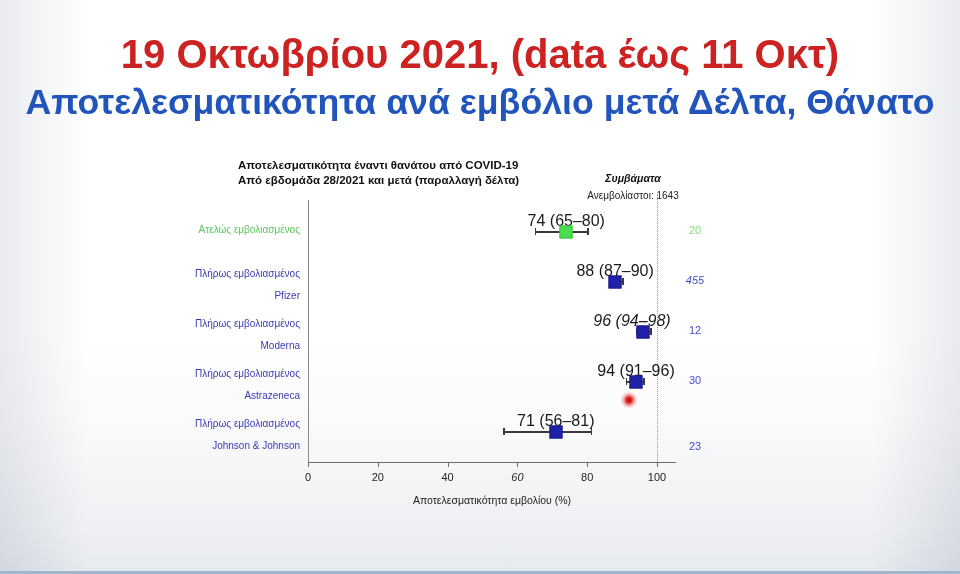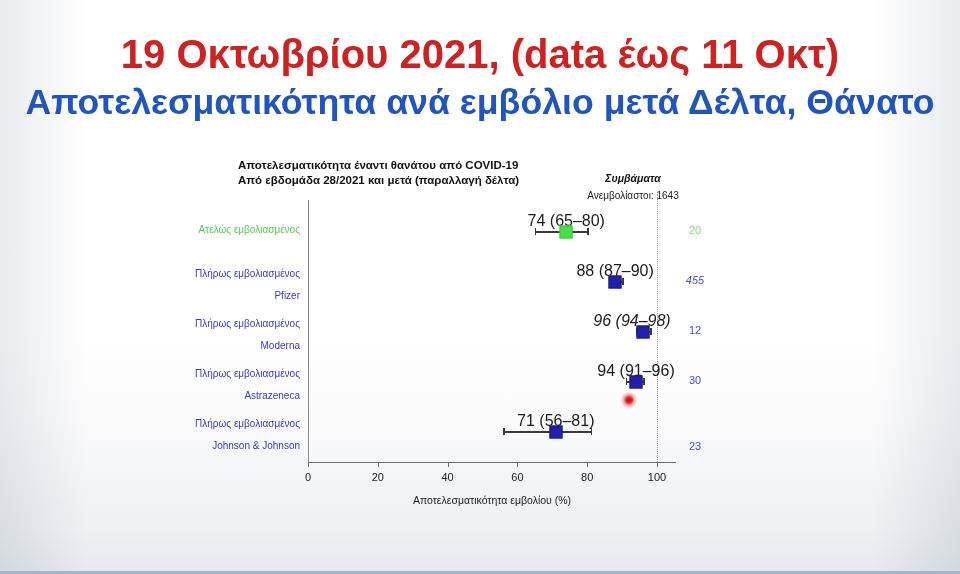--- a/index.html
+++ b/index.html
@@ -127,21 +127,21 @@
   <div id="ref-line"></div>
 
   <div id="ticks">
       <div class="tick" style="left: 128px;"></div>
       <div class="ticklabel" style="left: 128px;">0</div>
       <div class="tick" style="left: 197.8px;"></div>
       <div class="ticklabel" style="left: 197.8px;">20</div>
       <div class="tick" style="left: 267.6px;"></div>
       <div class="ticklabel" style="left: 267.6px;">40</div>
       <div class="tick" style="left: 337.4px;"></div>
-      <div class="ticklabel" style="left: 337.4px;">60</div>
+      <div class="ticklabel" style="left: 337.4px; font-style: italic;">60</div>
       <div class="tick" style="left: 407.2px;"></div>
       <div class="ticklabel" style="left: 407.2px;">80</div>
       <div class="tick" style="left: 477px;"></div>
       <div class="ticklabel" style="left: 477px;">100</div>
     </div>
   <div id="xaxis-title">Αποτελεσματικότητα εμβολίου (%)</div>
 
   <div id="rows">
       <div class="row" style="top: 62px;">
         <div class="row-label partial" style="top: 12px;"><span>Ατελώς εμβολιασμένος</span></div>

